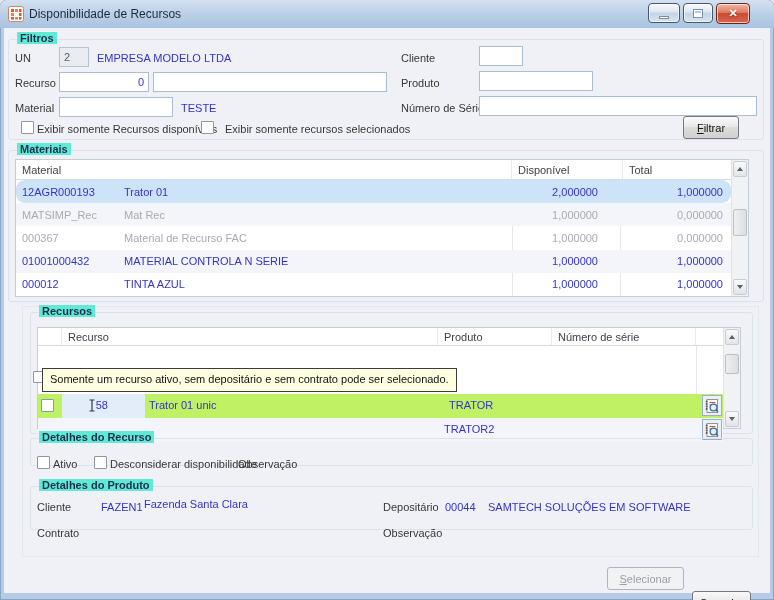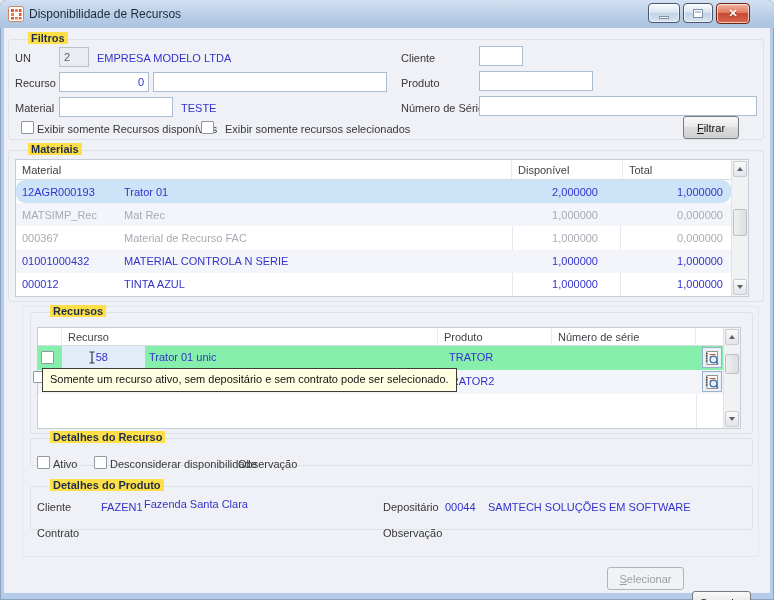--- a/index.html
+++ b/index.html
@@ -23,21 +23,21 @@
   .wbtn.min{left:648px;width:32px;}
   .wbtn.max{left:683px;width:30px;}
   .wbtn.close{left:716px;width:34px;height:21px;border-color:#6e2317;
     background:linear-gradient(#f2b5a4,#e07a5f 45%,#c94c34 50%,#d8654d);}
   .glyph-min{width:10px;height:3px;background:#fff;border:1px solid #7d90a5;margin-top:8px;}
   .glyph-max{width:10px;height:9px;border:1px solid #7d90a5;background:#fff;position:relative;}
   .glyph-max:after{content:"";position:absolute;left:1px;right:1px;top:1px;height:2px;background:#b9c9da;}
   .glyph-x{color:#fff;font-size:11px;font-weight:bold;text-shadow:0 1px 1px rgba(80,10,0,.6);line-height:1;}
   .client{position:absolute;left:4px;top:28px;width:766px;height:565px;background:#f0f1f6;}
   .group{position:absolute;border:1px solid #dbe2ea;border-radius:3px;}
-  .group-label{position:absolute;top:-8px;left:19px;background:#fde047;padding:0 3px;
+  .group-label{position:absolute;top:-8px;left:8px;background:#5eead4;padding:0 3px;
     font-weight:bold;color:#1f2c4d;white-space:nowrap;}
   .lbl{position:absolute;color:#373737;white-space:nowrap;}
   .blue{color:#3333cc;}
   .gray{color:#a7abb2;}
   .txt{position:absolute;border:1px solid #a9bed2;background:#fff;height:20px;
     font-family:"Liberation Sans",sans-serif;font-size:11px;padding:0 4px;color:#2b2b2b;}
   .txt.disabled{background:#e9edf2;border-color:#b6c2ce;color:#565f68;}
   .txt.num{text-align:right;color:#3333cc;}
   .cb{position:absolute;width:13px;height:13px;background:#fff;border:1px solid #8e98a3;border-radius:1px;}
   .btn{position:absolute;border:1px solid #757b80;border-radius:3px;
@@ -67,21 +67,21 @@
     background:linear-gradient(#fafafa,#e2e4e8);display:flex;align-items:center;justify-content:center;}
   .strack{flex:1;position:relative;margin:0 1px;}
   .sthumb{position:absolute;left:0;right:0;border:1px solid #bcc0c6;border-radius:2px;
     background:linear-gradient(90deg,#efefef,#dcdee1);}
   .tri-up{width:0;height:0;border-left:3.5px solid transparent;border-right:3.5px solid transparent;border-bottom:4px solid #5c6166;}
   .tri-down{width:0;height:0;border-left:3.5px solid transparent;border-right:3.5px solid transparent;border-top:4px solid #5c6166;}
   .rhead{position:absolute;left:0;top:0;right:17px;height:18px;background:#fff;
     border-bottom:1px solid #d6dbe1;display:flex;color:#3f4247;}
   .rrows{position:absolute;left:0;top:18px;right:17px;bottom:0;overflow:visible;}
   .rrow{position:relative;height:24px;}
-  .rrow.sel{background:#86efac;}
+  .rrow.sel{background:#bef264;margin-top:48px;}
   .rrow.stripe2{background:#f3f5fb;}
   .edit-cell{position:absolute;left:24px;top:0;bottom:0;width:83px;background:#e3edfa;}
   .rec-code{position:absolute;left:24px;top:5px;width:46px;text-align:right;color:#3333cc;}
   .rcell{position:absolute;top:5px;white-space:nowrap;}
   .lookup{position:absolute;width:20px;height:21px;top:1px;border:1px solid #9ab0c8;
     background:#eaf1fa;display:flex;align-items:center;justify-content:center;padding:0;}
   .panel{position:absolute;border:1px solid #e3e7ee;background:#f0f1f6;}
   .tooltip{position:absolute;background:#ffffe1;border:1px solid #3c3c3c;color:#111;
     padding:4px 7px;white-space:nowrap;z-index:10;}
   .ibeam{position:absolute;z-index:4;}

